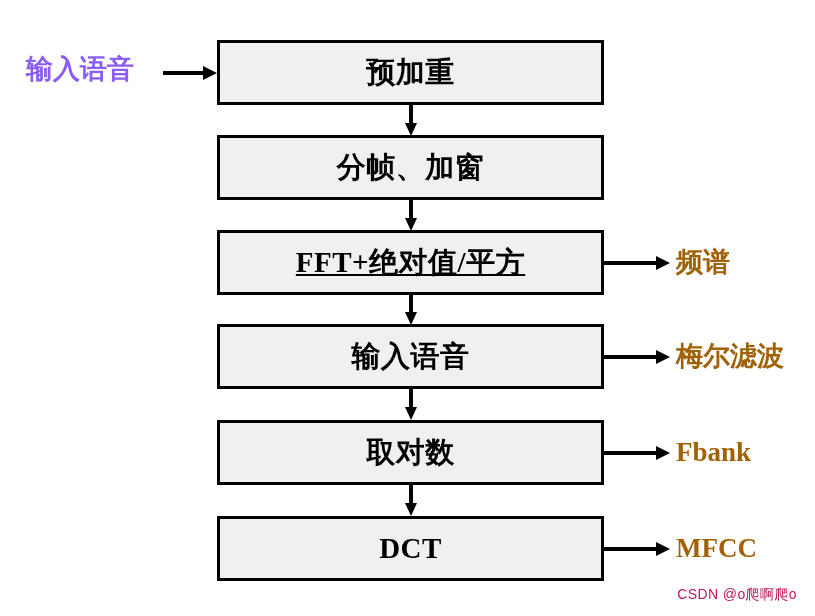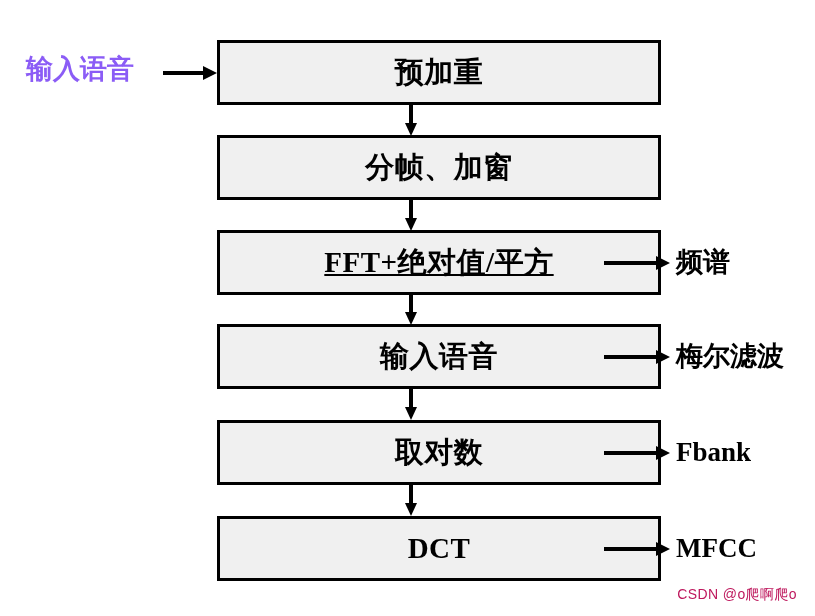--- a/index.html
+++ b/index.html
@@ -15,21 +15,21 @@
     width: 815px;
     height: 616px;
     background: #ffffff;
     overflow: hidden;
   }
 
   
   .proc-box {
     position: absolute;
     left: 217px;
-    width: 444px;
+    width: 387px;
     height: 65px;
     box-sizing: border-box;
     background: #f0f0f0;
     border: 3px solid #000000;
     display: flex;
     align-items: center;
     justify-content: center;
   }
   .proc-label {
     font-family: "Liberation Serif", "DejaVu Serif", serif;
@@ -90,21 +90,21 @@
     border-left: 14px solid #000000;
   }
 
   
   .side-label {
     position: absolute;
     font-family: "Liberation Serif", "DejaVu Serif", serif;
     font-weight: bold;
     font-size: 27px;
     line-height: 1;
-    color: #000000;
+    color: #a16207;
     white-space: nowrap;
   }
   .input-label {
     position: absolute;
     left: 26px;
     top: 56px;
     font-family: "Liberation Serif", "DejaVu Serif", serif;
     font-weight: bold;
     font-size: 27px;
     line-height: 1;

